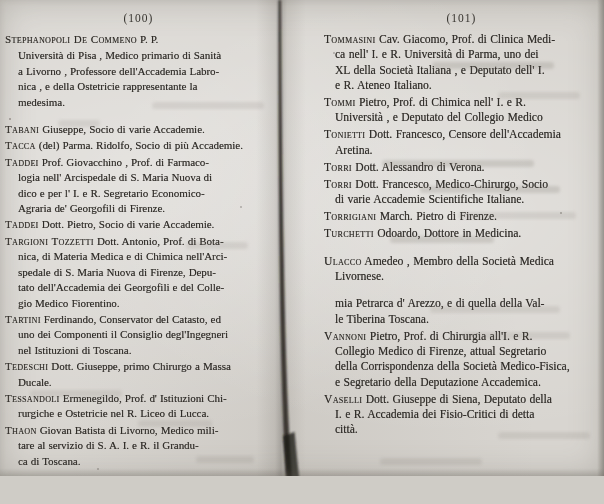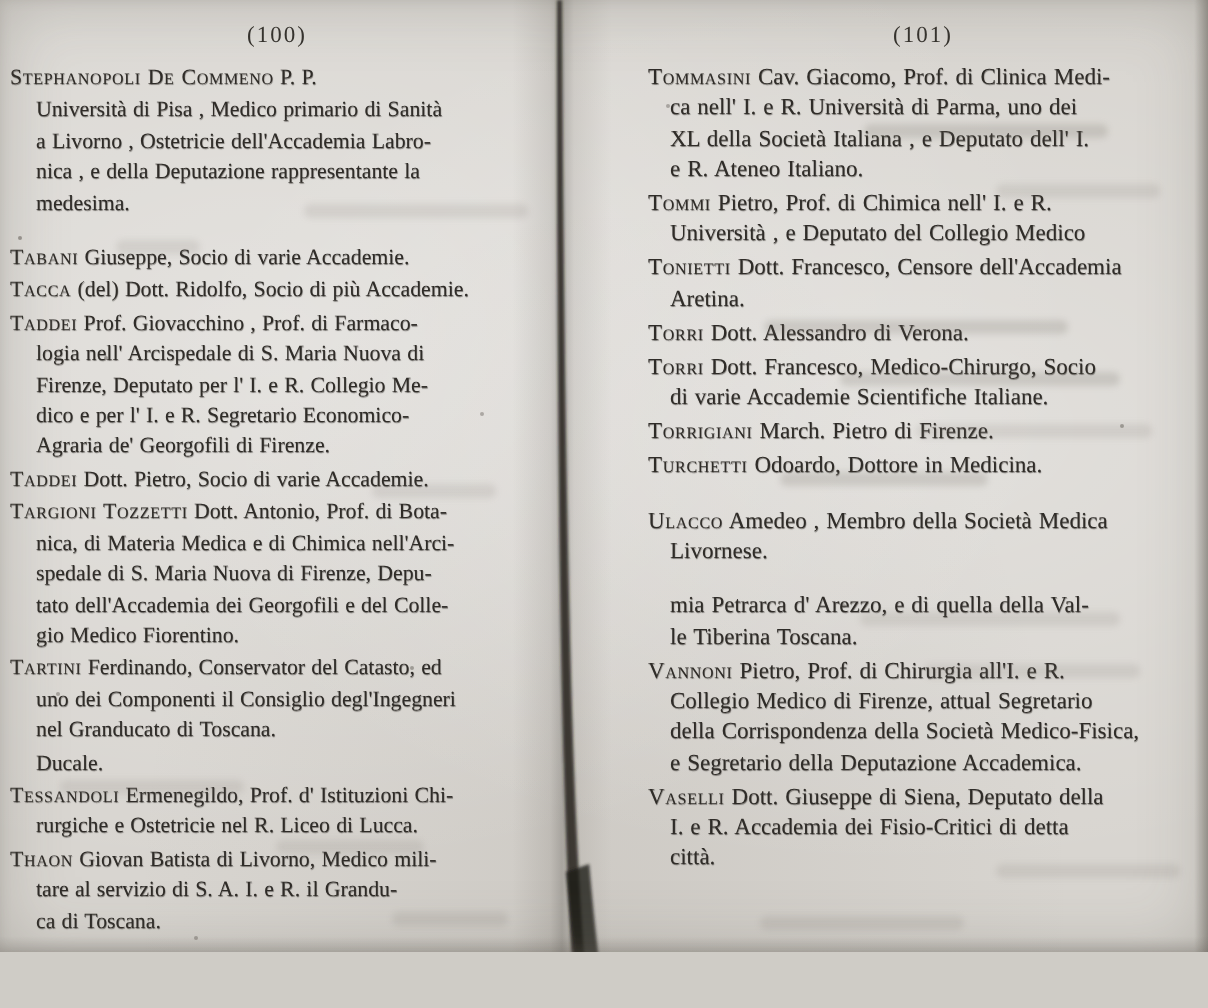--- a/index.html
+++ b/index.html
@@ -81,55 +81,55 @@
 
   <div class="page page-left">
     <div class="pagenum">(100)</div>
     <div class="content">
         <div class="group">
           <div class="entry">
             <div class="line first"><span class="sc">Stephanopoli De Commeno</span><span> P. P.</span></div>
           </div>
           <div class="entry">
             <div class="line cont">Università di Pisa , Medico primario di Sanità</div>
-            <div class="line cont">a Livorno , Ostetricie dell'Accademia Labro-</div>
-            <div class="line cont">nica , e della Deputazione rappresentante la</div>
+            <div class="line cont">a Livorno , Professore dell'Accademia Labro-</div>
+            <div class="line cont">nica , e della Ostetricie rappresentante la</div>
             <div class="line cont">medesima.</div>
           </div>
         </div>
         <div class="group">
           <div class="entry">
             <div class="line first"><span class="sc">Tabani</span><span> Giuseppe, Socio di varie Accademie.</span></div>
           </div>
           <div class="entry">
-            <div class="line first"><span class="sc">Tacca</span><span> (del) Dott. Ridolfo, Socio di più Accademie.</span></div>
+            <div class="line first"><span class="sc">Tacca</span><span> (del) Parma. Ridolfo, Socio di più Accademie.</span></div>
           </div>
           <div class="entry">
             <div class="line first"><span class="sc">Taddei</span><span> Prof. Giovacchino , Prof. di Farmaco-</span></div>
             <div class="line cont">logia nell' Arcispedale di S. Maria Nuova di</div>
-            <div class="line cont">Firenze, Deputato per l' I. e R. Collegio Me-</div>
             <div class="line cont">dico e per l' I. e R. Segretario Economico-</div>
             <div class="line cont">Agraria de' Georgofili di Firenze.</div>
           </div>
           <div class="entry">
             <div class="line first"><span class="sc">Taddei</span><span> Dott. Pietro, Socio di varie Accademie.</span></div>
           </div>
           <div class="entry">
             <div class="line first"><span class="sc">Targioni Tozzetti</span><span> Dott. Antonio, Prof. di Bota-</span></div>
             <div class="line cont">nica, di Materia Medica e di Chimica nell'Arci-</div>
             <div class="line cont">spedale di S. Maria Nuova di Firenze, Depu-</div>
             <div class="line cont">tato dell'Accademia dei Georgofili e del Colle-</div>
             <div class="line cont">gio Medico Fiorentino.</div>
           </div>
           <div class="entry">
             <div class="line first"><span class="sc">Tartini</span><span> Ferdinando, Conservator del Catasto, ed</span></div>
             <div class="line cont">uno dei Componenti il Consiglio degl'Ingegneri</div>
-            <div class="line cont">nel Granducato di Toscana.</div>
-          </div>
-          <div class="entry">
+            <div class="line cont">nel Istituzioni di Toscana.</div>
+          </div>
+          <div class="entry">
+            <div class="line first"><span class="sc">Tedeschi</span><span> Dott. Giuseppe, primo Chirurgo a Massa</span></div>
             <div class="line cont">Ducale.</div>
           </div>
           <div class="entry">
             <div class="line first"><span class="sc">Tessandoli</span><span> Ermenegildo, Prof. d' Istituzioni Chi-</span></div>
             <div class="line cont">rurgiche e Ostetricie nel R. Liceo di Lucca.</div>
           </div>
           <div class="entry">
             <div class="line first"><span class="sc">Thaon</span><span> Giovan Batista di Livorno, Medico mili-</span></div>
             <div class="line cont">tare al servizio di S. A. I. e R. il Grandu-</div>
             <div class="line cont">ca di Toscana.</div>

